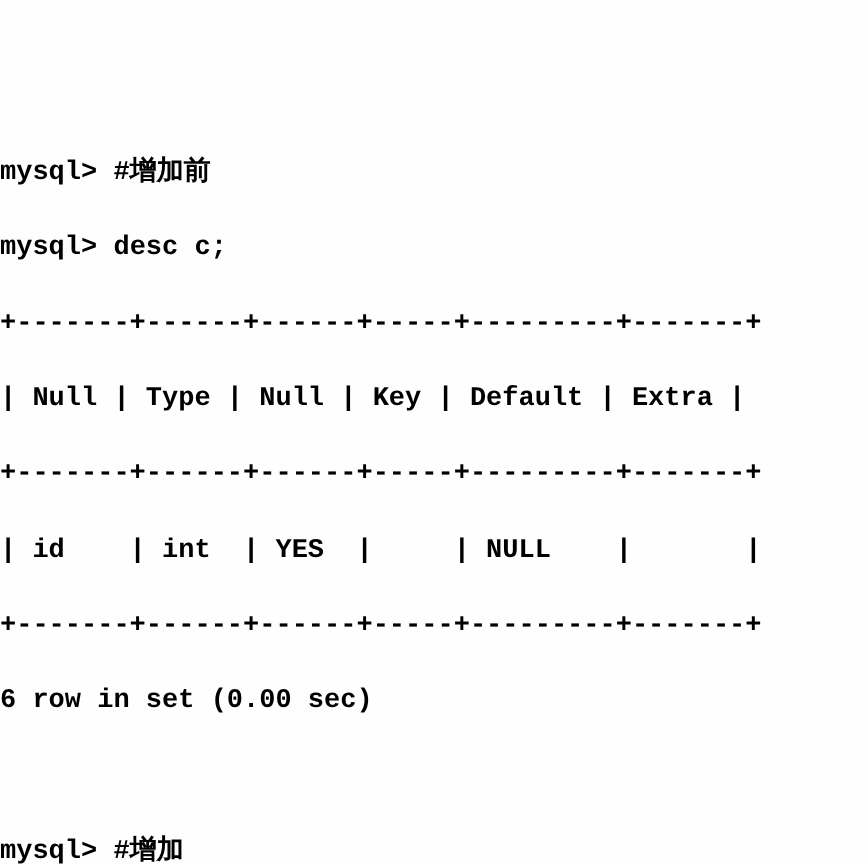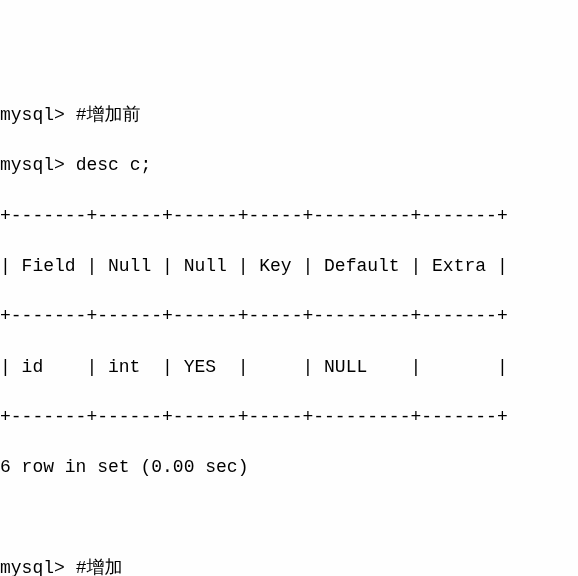--- a/index.html
+++ b/index.html
@@ -13,31 +13,32 @@
       background: #fefefe;
       color: #000;
       white-space: pre;
       line-height: 1.4;
       padding: 2px 0;
       width: 578px;
       position: relative;
     }
     .line {
       display: block;
+      font-weight: bold;
     }
   </style>
 </head>
 <body>
 
 
 
 <span class="line"><span>mysql&gt; </span><span>#增加前</span></span>
 <span class="line"><span>mysql&gt; </span><span>desc c;</span></span>
 <span class="line">+-------+------+------+-----+---------+-------+</span>
-<span class="line">| Field | Null | Null | Key | Default | Extra |</span>
+<span class="line">| Null | Type | Null | Key | Default | Extra |</span>
 <span class="line">+-------+------+------+-----+---------+-------+</span>
 <span class="line">| id    | int  | YES  |     | NULL    |       |</span>
 <span class="line">+-------+------+------+-----+---------+-------+</span>
 <span class="line">6 row in set (0.00 sec)</span>
 <span class="line"> </span>
 <span class="line"><span>mysql&gt; </span><span>#增加</span></span>
 
 
 
 

